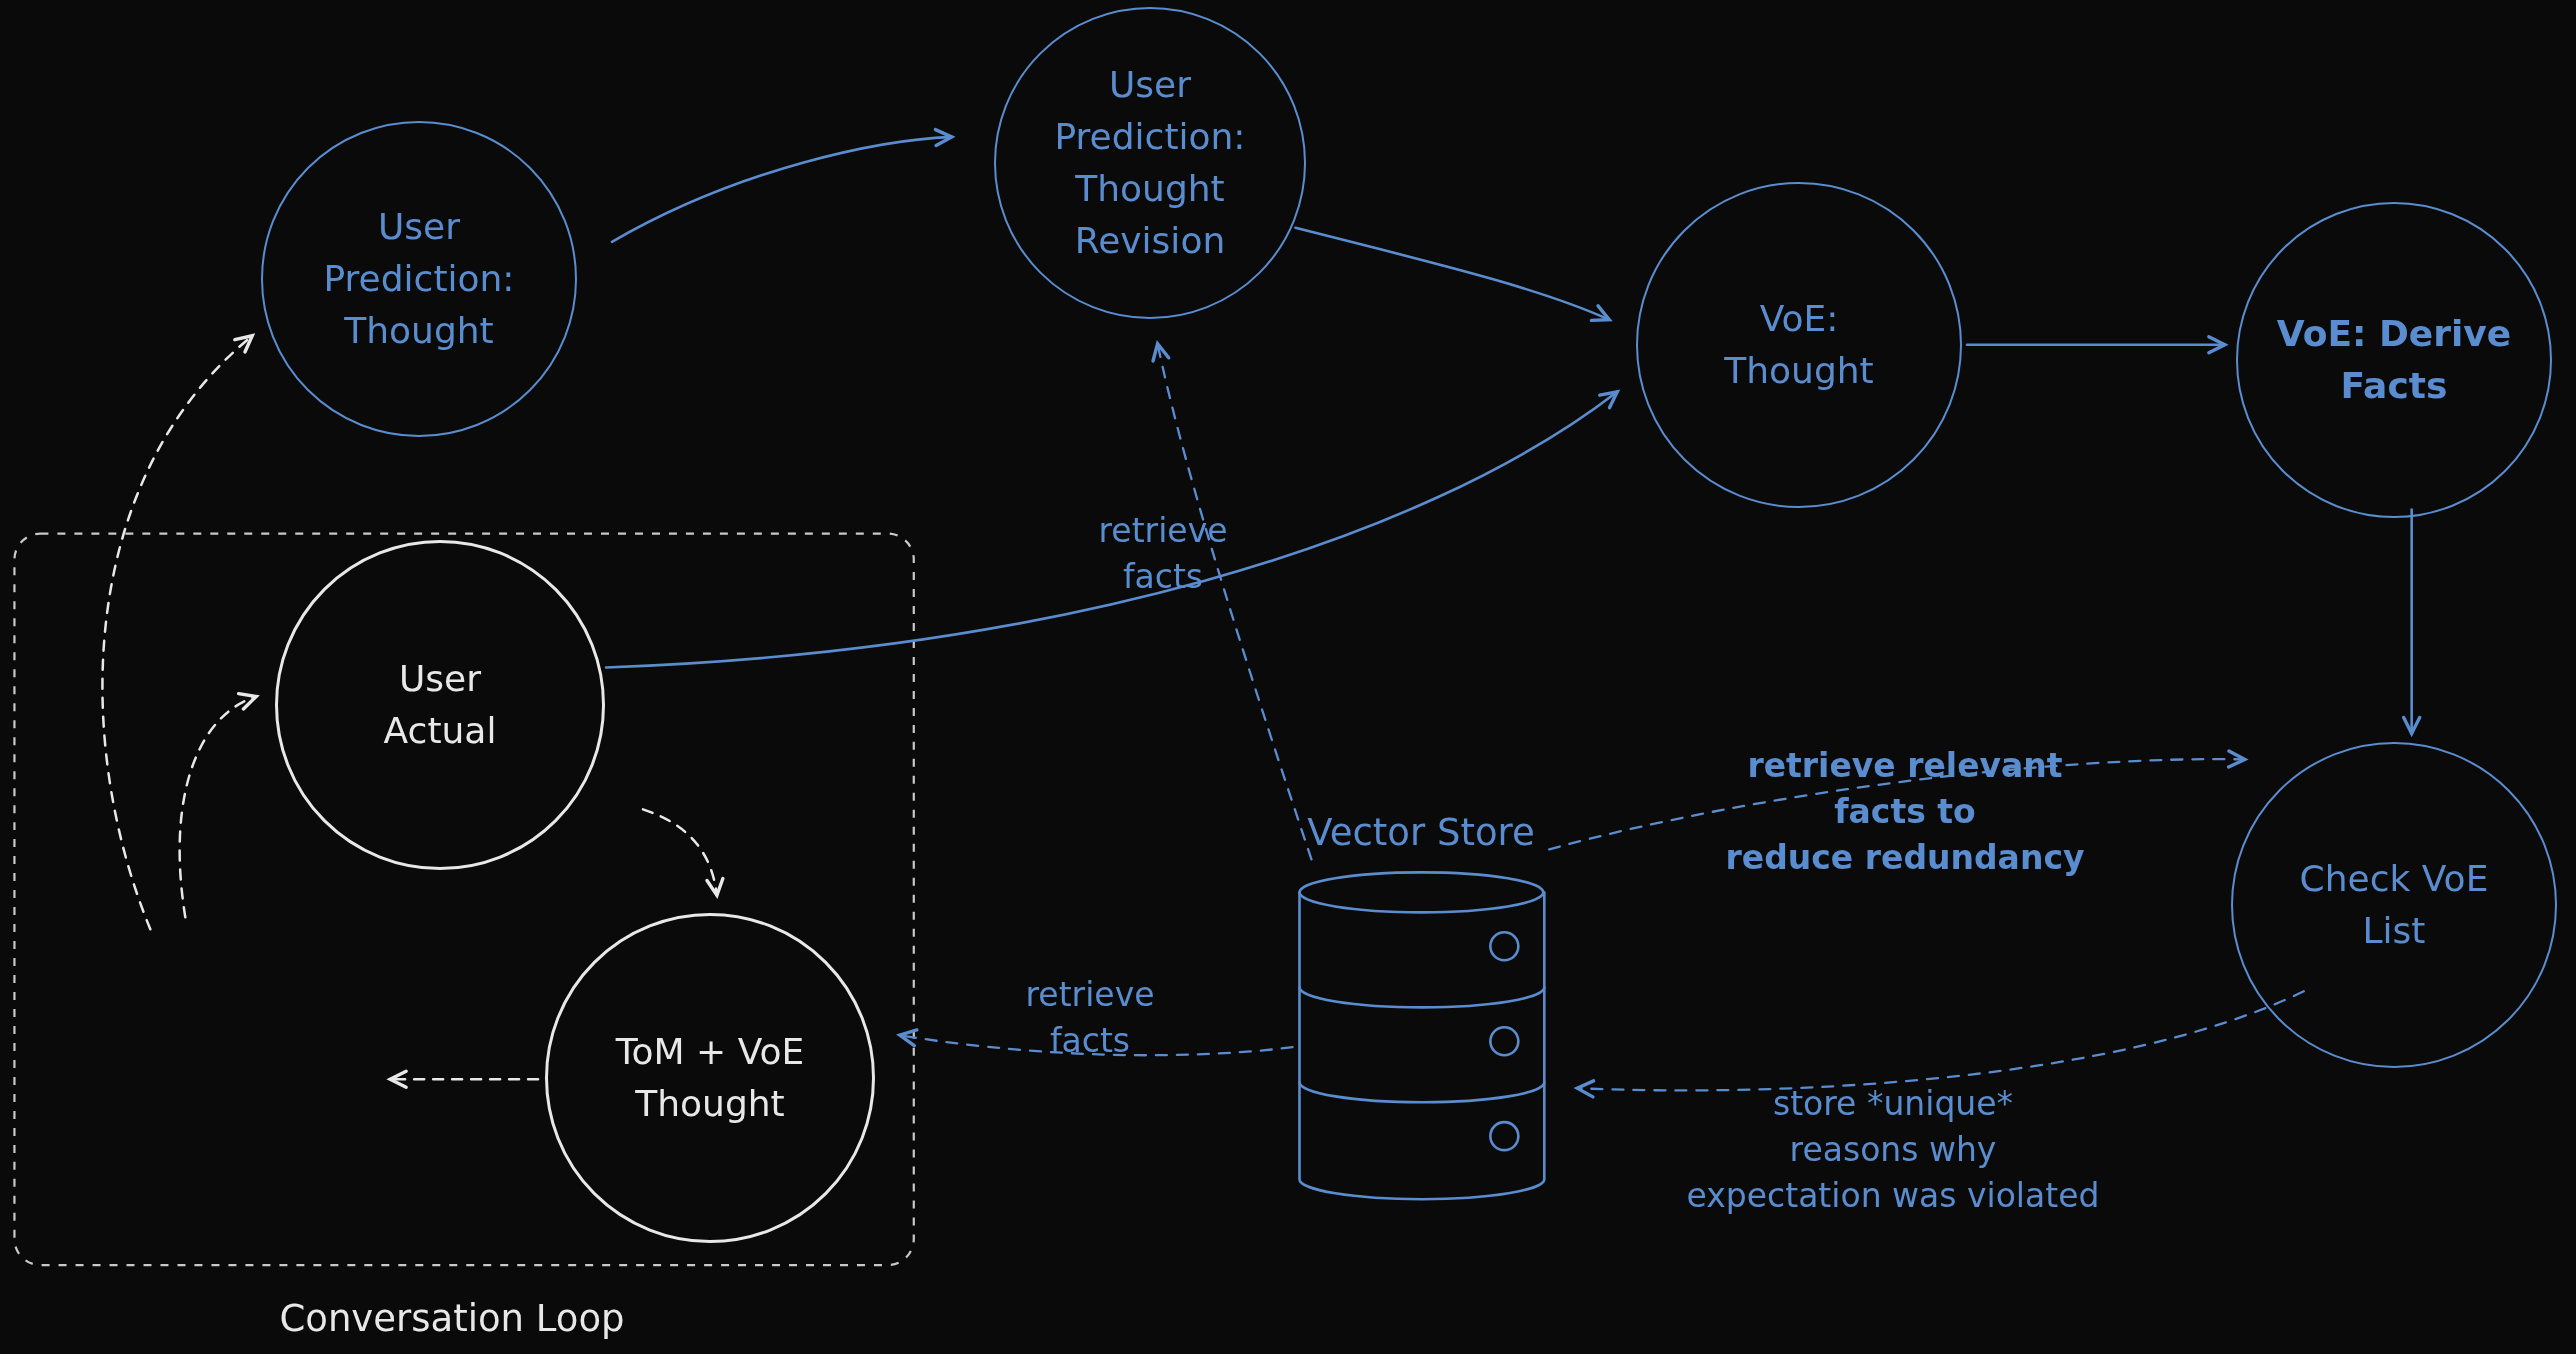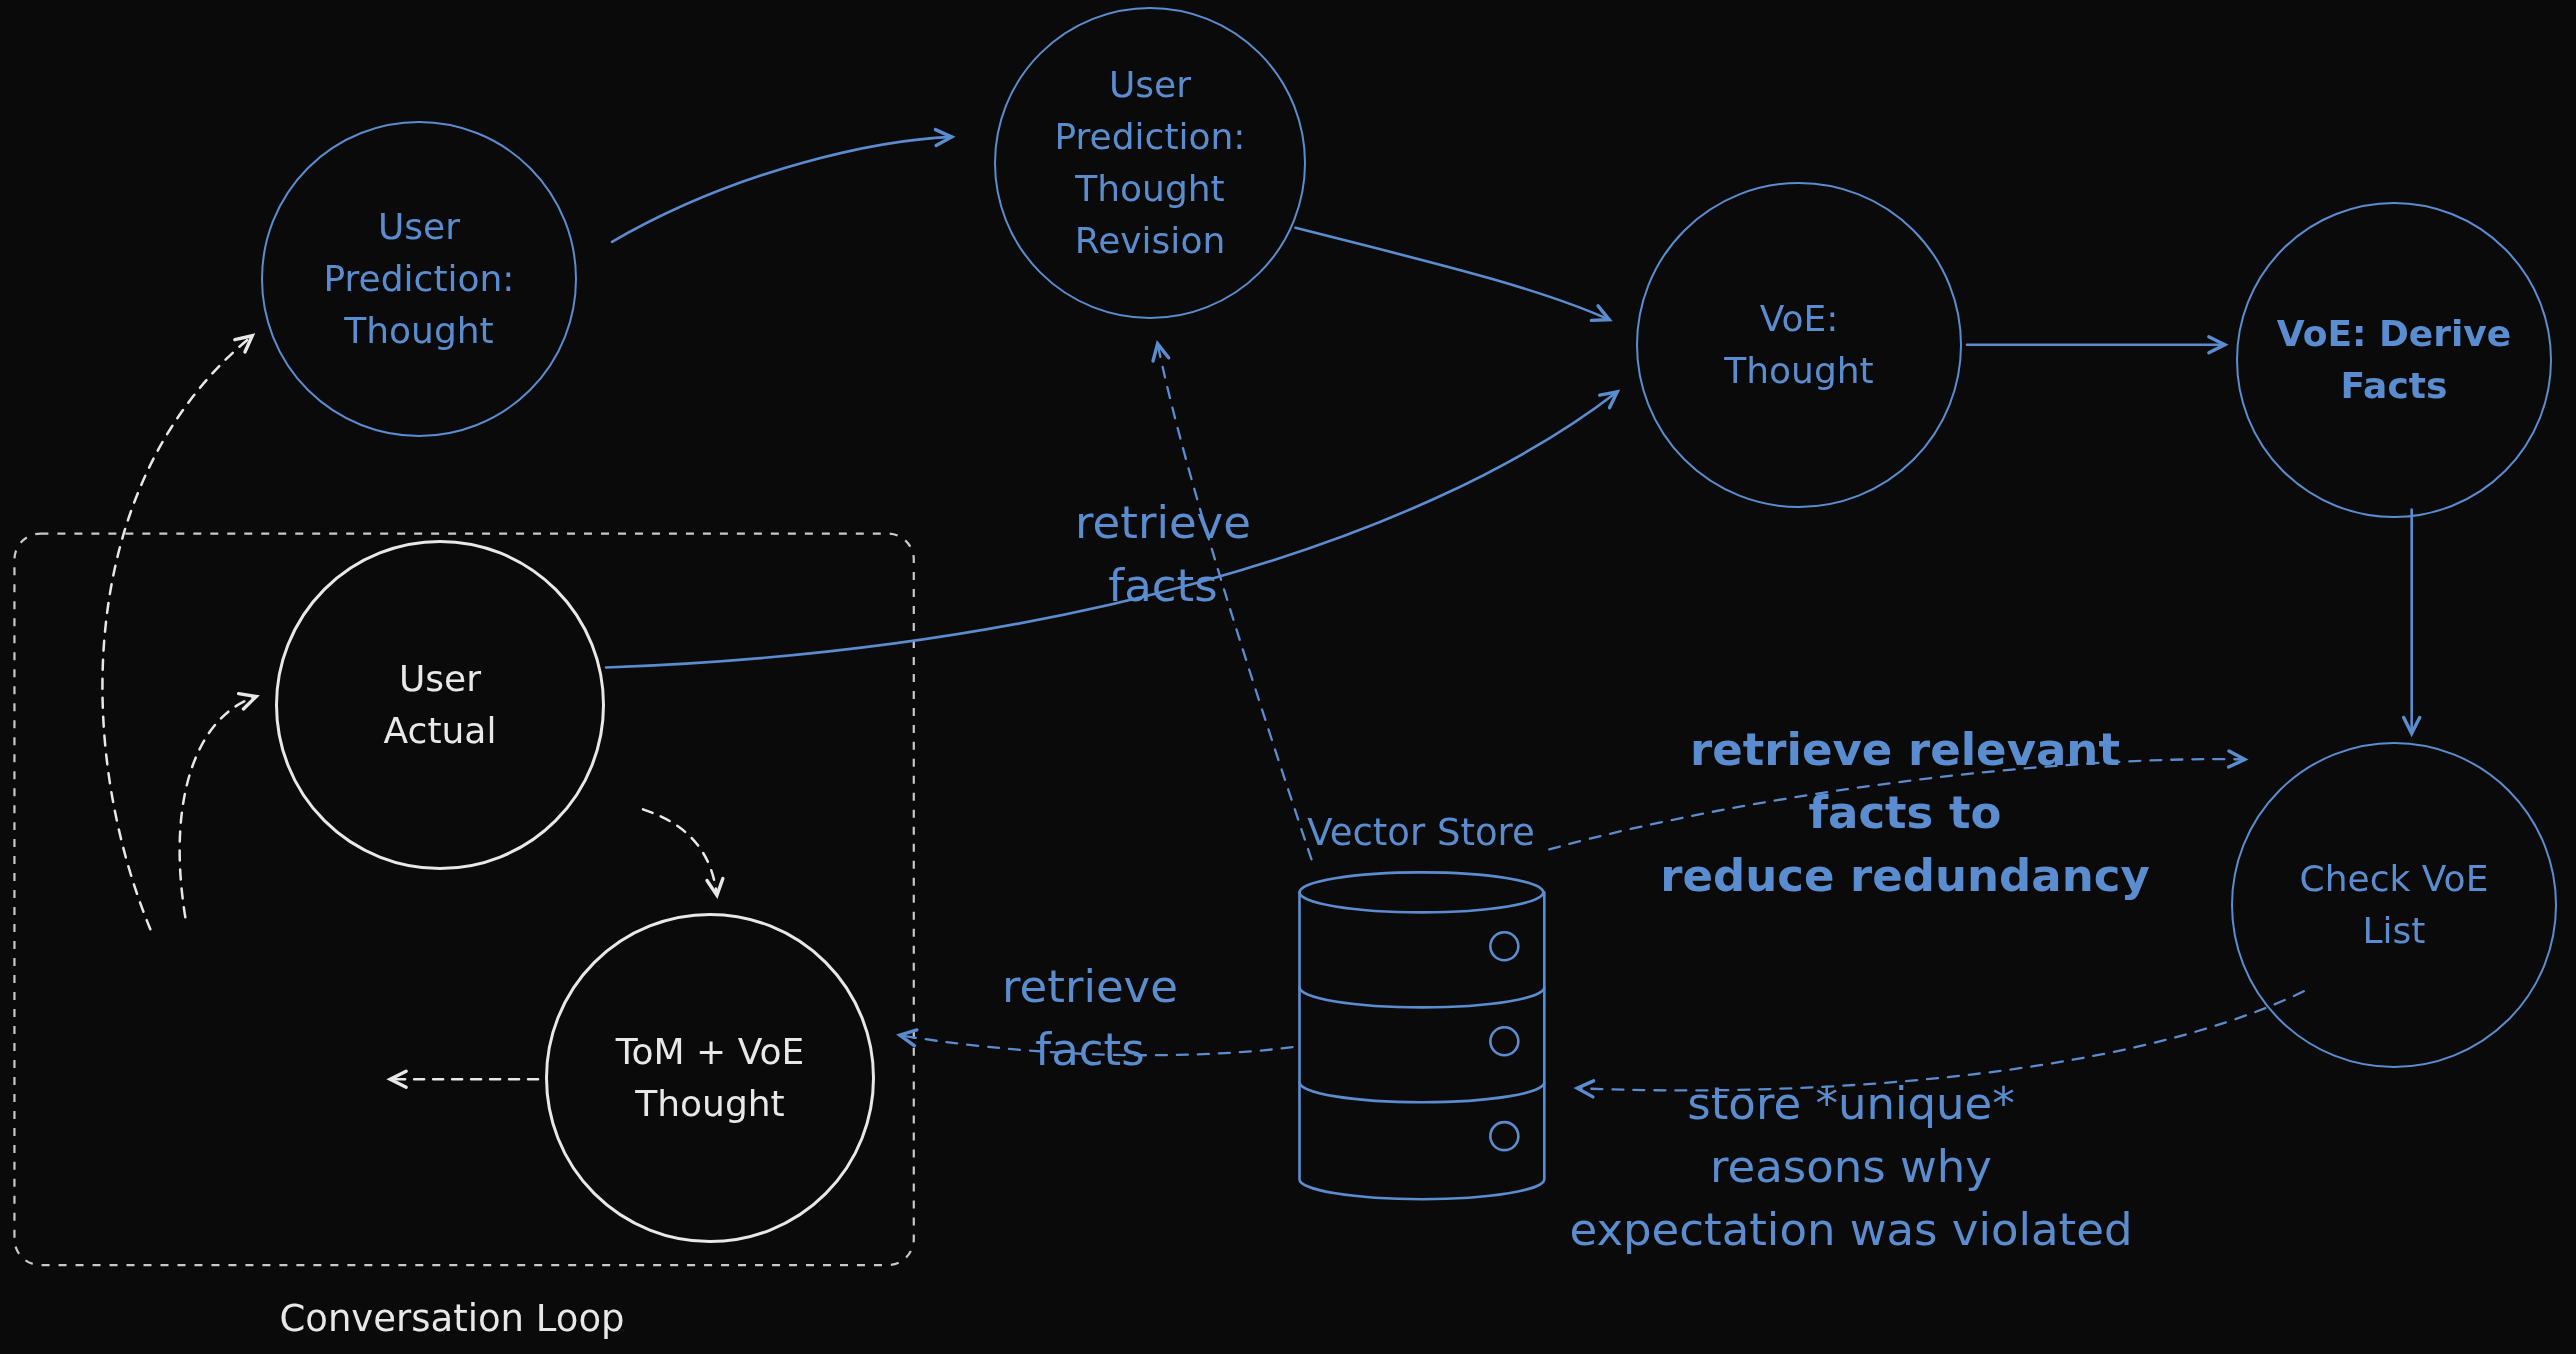--- a/index.html
+++ b/index.html
@@ -17,21 +17,21 @@
   .boxd{ stroke:#c9c9c9; fill:none; stroke-width:2.2; stroke-dasharray:8 9; }
   .node{
     position:absolute; border-radius:50%;
     display:flex; align-items:center; justify-content:center;
     text-align:center; white-space:pre-line; line-height:1.45; font-size:36px;
   }
   .node.blue { border:2.6px solid var(--blue,#5a8dd0); color:var(--blue,#5a8dd0); }
   .node.white{ border:3px solid var(--white,#e8e8e8); color:var(--white,#e8e8e8); }
   .lbl{
     position:absolute; transform:translate(-50%,-50%);
-    text-align:center; white-space:pre-line; font-size:45px; line-height:1.4;
+    text-align:center; white-space:pre-line; font-size:33px; line-height:1.4;
   }
   .lbl.blue { color:var(--blue,#5a8dd0); }
   .lbl.white{ color:var(--white,#e8e8e8);text-align:right; }
   .lbl.big  { font-size:37px; }
 </style>
 </head>
 <body>
 
 <div class="canvas">
 
@@ -118,20 +118,20 @@
   <div class="lbl blue" style="left:1163px; top:554px;">retrieve
 facts</div>
 
   <div class="lbl blue" style="left:1090px; top:1018px;">retrieve
 facts</div>
 
   <div class="lbl blue" style="left:1905px; top:812px;font-weight:bold;">retrieve relevant
 facts to
 reduce redundancy</div>
 
-  <div class="lbl blue" style="left:1851px; top:1150px;margin-top:16px;">store *unique*
+  <div class="lbl blue" style="left:1893px; top:1150px;">store *unique*
 reasons why
 expectation was violated</div>
 
   <div class="lbl white big" style="left:452px; top:1319px;">Conversation Loop</div>
 
 </div>
 
 
 </body></html>

